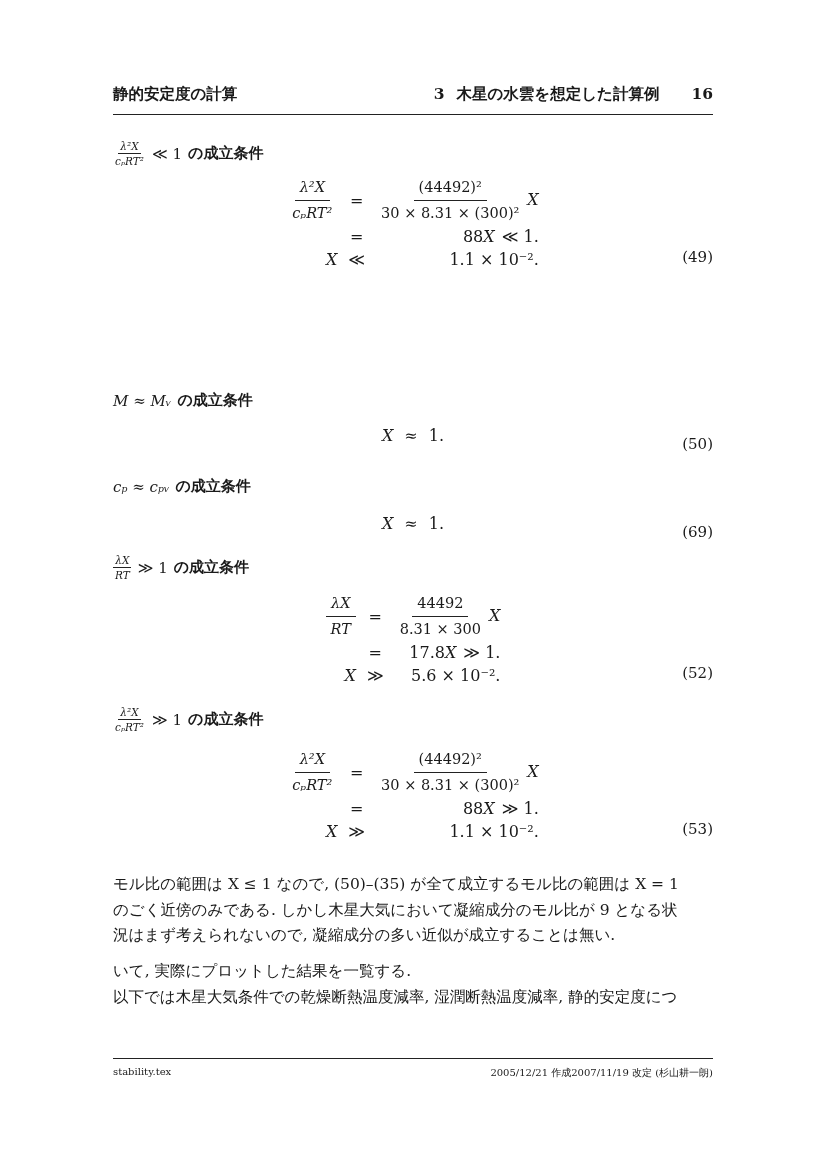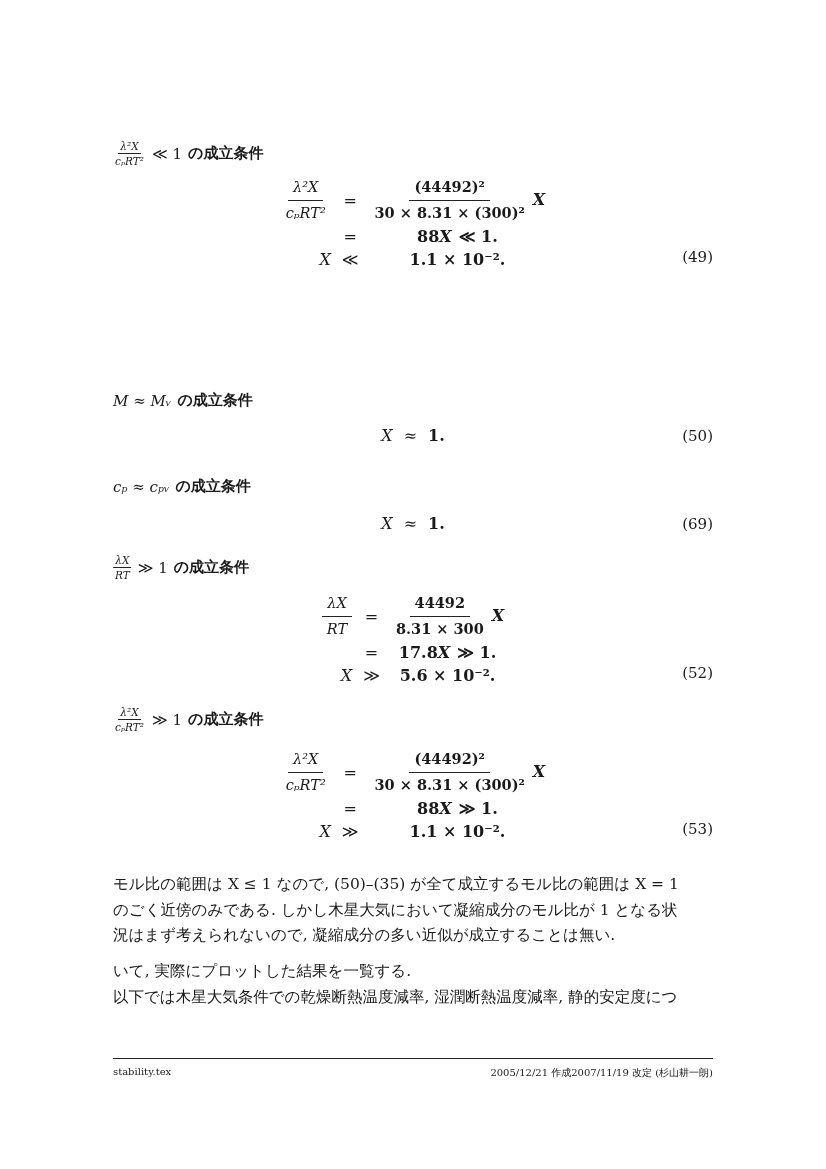--- a/index.html
+++ b/index.html
@@ -40,42 +40,50 @@
     font-size:10.5px; line-height:1.15; vertical-align:middle;
   }
   .ifrac .fnum { padding:0 2px 1px; border-bottom:1px solid #222; }
   .ifrac .fden { padding:1px 2px 0; }
   
   .eqgroup { position:absolute; left:113px; width:600px; font-size:16px; }
   .eqtable { margin:0 auto; border-collapse:collapse; }
   .eqtable td { vertical-align:middle; padding:2px 0; white-space:nowrap; }
   .eqtable td.lhs { text-align:right; }
   .eqtable td.rel { text-align:center; padding-left:11px; padding-right:11px; }
-  .eqtable td.rhs { text-align:center;font-weight:bold; }
+  .eqtable td.rhs { text-align:right; }
   .frac {
     display:inline-flex; flex-direction:column; align-items:center;
     font-size:14.5px; line-height:1.3; vertical-align:middle;
   }
   .frac .fnum { padding:0 5px 3px; border-bottom:1px solid #222; }
   .frac .fden { padding:3px 5px 0; }
   .tail { margin-left:3px; }
   .rest { margin-left:7px; }
-  .eqnum { position:absolute; right:0; bottom:5px; font-size:15px; }
+  .eqnum { position:absolute; right:0; bottom:5px; font-size:15px;margin-top:8px; }
   .eqgroup.single .eqnum { bottom:auto; top:50%; transform:translateY(-50%); }
   
   .para { position:absolute; left:113px; width:604px; font-size:15.5px; }
   .para .line { white-space:nowrap; }
   .lh42 .line { line-height:42px; }
   .lh25 .line { line-height:25.5px; }
 </style>
 </head>
 <body>
 
 <div class="page">
 
+  <div class="header">
+    <span class="jp-bold">静的安定度の計算</span>
+    <span class="h-right">
+      <span class="h-secnum">3</span>
+      <span class="jp-bold">木星の水雲を想定した計算例</span>
+      <span class="h-page">16</span>
+    </span>
+  </div>
 
   <div class="sec-heading" style="top:140px">
     <span class="ifrac mi">
       <span class="fnum">λ²X</span>
       <span class="fden">cₚRT²</span>
     </span>
     <span class="mr">≪ 1</span>
     <span class="jp-bold">の成立条件</span>
   </div>
 
@@ -230,21 +238,21 @@
         <td class="rel">≫</td>
         <td class="rhs mr">1.1 × 10⁻².</td>
       </tr>
     </tbody>
       </table>
     <span class="eqnum">(53)</span>
   </div>
 
   <div class="para lh25" style="top:872px">
     <div class="line">モル比の範囲は X ≤ 1 なので, (50)–(35) が全て成立するモル比の範囲は X = 1</div>
-    <div class="line">のごく近傍のみである. しかし木星大気において凝縮成分のモル比が 1 となる状</div>
+    <div class="line">のごく近傍のみである. しかし木星大気において凝縮成分のモル比が 9 となる状</div>
     <div class="line">況はまず考えられないので, 凝縮成分の多い近似が成立することは無い.</div>
   </div>
 
   <div class="para lh25" style="top:959px">
     <div class="line">いて, 実際にプロットした結果を一覧する.</div>
     <div class="line">以下では木星大気条件での乾燥断熱温度減率, 湿潤断熱温度減率, 静的安定度につ</div>
   </div>
 
   <div class="footer">
     <span>stability.tex</span>

